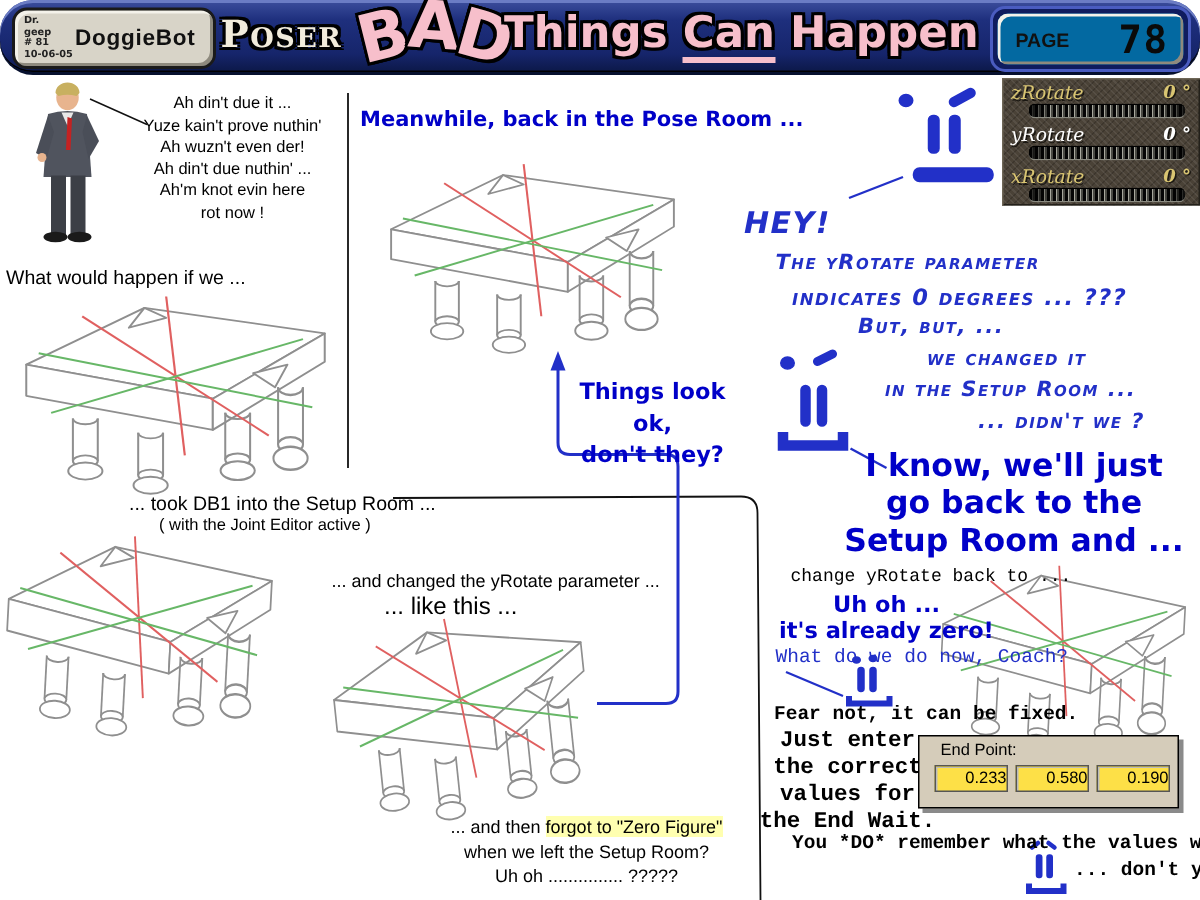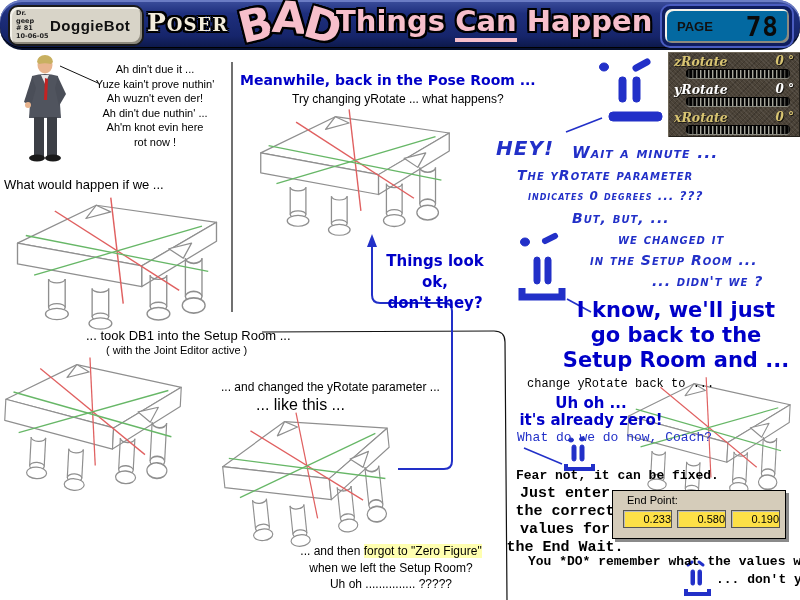--- a/index.html
+++ b/index.html
@@ -39,21 +39,21 @@
   #pagenum{position:absolute;right:10px;top:3px;font-family:"DejaVu Sans Mono",monospace;
     font-weight:bold;font-size:26px;color:#0a0a0a;letter-spacing:1px;}
 
   
   #rotpanel{position:absolute;left:668px;top:52px;width:132px;height:85px;background:#4a4237;
     background-image:repeating-linear-gradient(45deg,rgba(255,255,255,.07) 0 1px,transparent 1px 3px),
                      repeating-linear-gradient(-45deg,rgba(0,0,0,.18) 0 1px,transparent 1px 4px);
     box-shadow:inset 1px 1px 0 #6e6657, inset -1px -1px 0 #23201a;z-index:3;}
   .rrow{position:relative;height:28px;}
   .rname{position:absolute;left:6px;top:2px;font-family:"DejaVu Serif",serif;font-style:italic;
-    font-weight:bold;font-size:12.5px;color:#d9c572;text-shadow:1px 1px 0 #1a1712;}
+    font-weight:normal;font-size:12.5px;color:#d9c572;text-shadow:1px 1px 0 #1a1712;}
   .rval{position:absolute;right:6px;top:2px;font-family:"DejaVu Serif",serif;font-style:italic;
     font-weight:bold;font-size:12px;color:#d9c572;text-shadow:1px 1px 0 #1a1712;}
   .hot .rname,.hot .rval{color:#ffffff;}
   .dial{position:absolute;left:18px;right:10px;top:17px;height:8px;border-radius:4px;
     border-top:1px solid #000;border-bottom:1px solid #8a8a80;
     background:linear-gradient(90deg,rgba(0,0,0,.85),rgba(0,0,0,0) 14%,rgba(0,0,0,0) 86%,rgba(0,0,0,.85)),
       repeating-linear-gradient(90deg,#050505 0 2px,#a8a89e 2px 3px,#4a4a44 3px 4px);}
 
   
   .plain{font-family:"Liberation Sans",sans-serif;color:#000;}
@@ -238,37 +238,35 @@
     <div>Ah wuzn't even der!</div>
     <div>Ah din't due nuthin' ...</div>
     <div>Ah'm knot evin here</div>
     <div>rot now !</div>
   </div>
   <div class="abs z2 plain nw" style="left:4px;top:177px;font-size:13px">What would happen if we ...</div>
   <div class="abs z2 plain nw" style="left:86px;top:328px;font-size:13px">... took DB1 into the Setup Room ...</div>
   <div class="abs z2 plain nw" style="left:106px;top:344px;font-size:11px">( with the Joint Editor active )</div>
 
   <div class="abs z2 blueb nw" style="left:240px;top:72px;font-size:14px">Meanwhile, back in the Pose Room ...</div>
-  <div class="abs z2 plain nw" style="left:292px;top:92px;font-size:12px">Try changing yRotate ... what happens?</div>
   <div class="abs z2 blueb ctr" style="left:374px;top:251px;width:122px;font-size:15px;line-height:21px">
     <div>Things look ok,</div>
     <div>don't they?</div>
   </div>
   <div class="abs z2 plain nw" style="left:221px;top:380px;font-size:12px">... and changed the yRotate parameter ...</div>
   <div class="abs z2 plain nw" style="left:256px;top:396px;font-size:16px">... like this ...</div>
   <div class="abs z2 plain ctr" style="left:292px;top:543px;width:198px;font-size:12px;line-height:16.5px">
     <div class="nw"><span>... and then </span><span class="hl">forgot to "Zero Figure"</span></div>
     <div>when we left the Setup Room?</div>
     <div>Uh oh ............... ?????</div>
   </div>
 
   <div class="abs z2 nw" style="left:496px;top:136px;font-size:20px;font-weight:bold;font-style:italic;color:#2230c8;font-family:'DejaVu Sans',sans-serif;letter-spacing:1px">HEY!</div>
-  <div class="abs z2 scaps" style="left:572px;top:143px;font-size:16px">Wait a minute ...</div>
   <div class="abs z2 scaps" style="left:517px;top:167px;font-size:14px">The yRotate parameter</div>
-  <div class="abs z2 scaps" style="left:528px;top:189px;font-size:12px">indicates 0 degrees ... ???</div>
+  <div class="abs z2 scaps" style="left:528px;top:189px;font-size:15px">indicates 0 degrees ... ???</div>
   <div class="abs z2 scaps" style="left:572px;top:210px;font-size:14px">But, but, ...</div>
   <div class="abs z2 scaps" style="left:618px;top:231px;font-size:14px">we changed it</div>
   <div class="abs z2 scaps" style="left:590px;top:252px;font-size:14px">in the Setup Room ...</div>
   <div class="abs z2 scaps" style="left:652px;top:273px;font-size:14px">... didn't we ?</div>
 
   <div class="abs z2 blueb ctr" style="left:552px;top:298px;width:248px;font-size:21px;line-height:25px">
     <div class="nw">I know, we'll just</div>
     <div class="nw">go back to the</div>
     <div class="nw">Setup Room and ...</div>
   </div>

